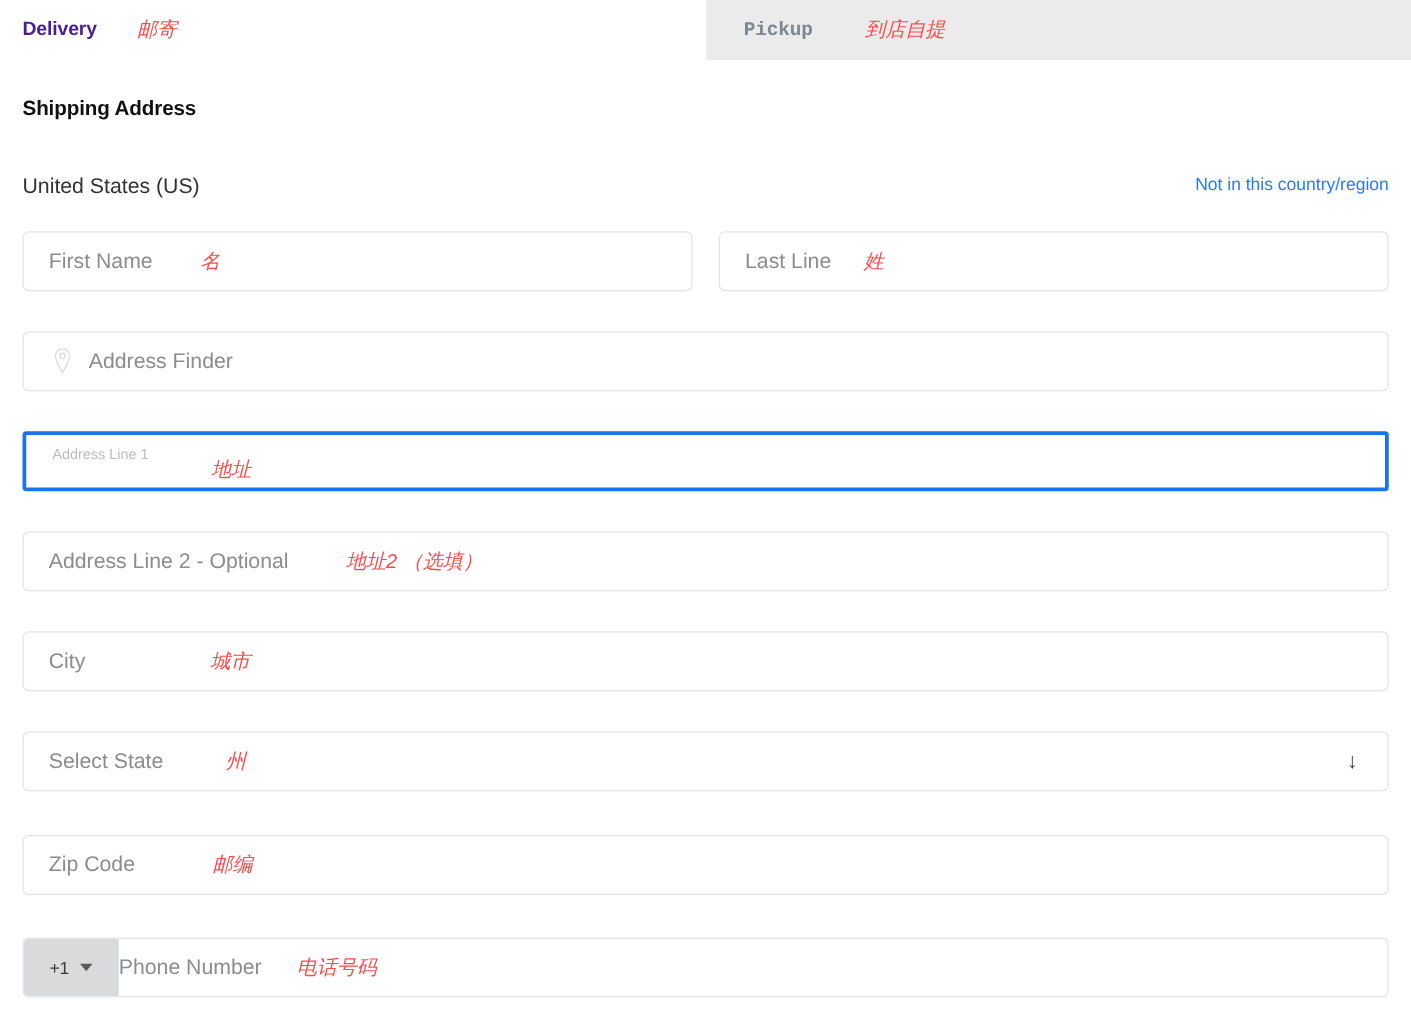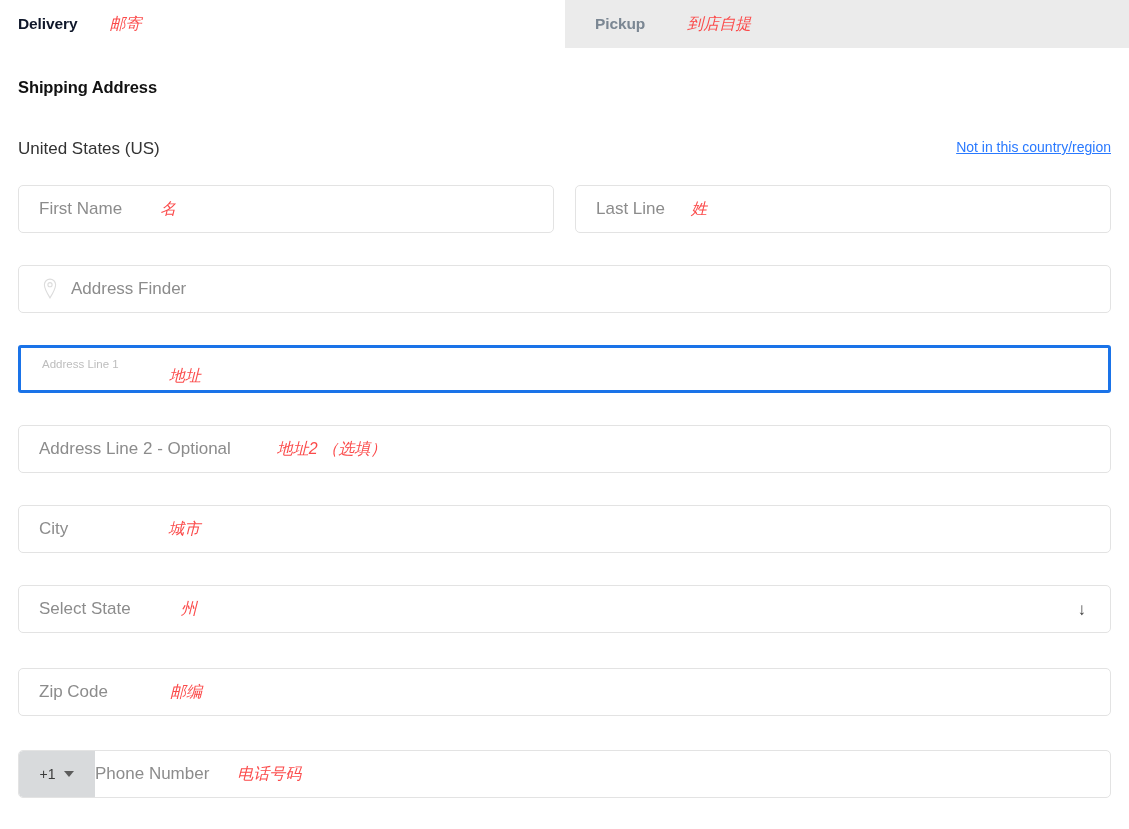--- a/index.html
+++ b/index.html
@@ -40,22 +40,22 @@
     left: 565px;
     width: 564px;
     background: #ebebeb;
   }
   .tab-label {
     font-size: 15.5px;
     font-weight: bold;
     letter-spacing: -0.1px;
     white-space: nowrap;
   }
-  .tab-delivery .tab-label { color: #0f172a; margin-left: 18px; }
-  .tab-pickup  .tab-label { color: #7b8793; margin-left: 30px; }
+  .tab-delivery .tab-label { color: #4c1d95; margin-left: 18px; }
+  .tab-pickup  .tab-label { color: #7b8793; margin-left: 30px; font-family: Liberation Mono, monospace; }
 
   
   .cn {
     color: #fb4b4b;
     font-size: 16px;
     font-weight: normal;
     white-space: nowrap;
     pointer-events: none;
     font-style: italic;
   }
@@ -84,21 +84,20 @@
     position: absolute;
     left: 0; top: 0;
     font-size: 17px;
     color: #333333;
   }
   .country-link {
     position: absolute;
     right: 0; top: 0;
     font-size: 14px;
     color: #2979ff;
-    text-decoration: underline;
     cursor: pointer;
   }
 
   
   .field {
     position: absolute;
     height: 48px;
     border: 1px solid #e3e3e3;
     border-radius: 5px;
     background: #ffffff;

